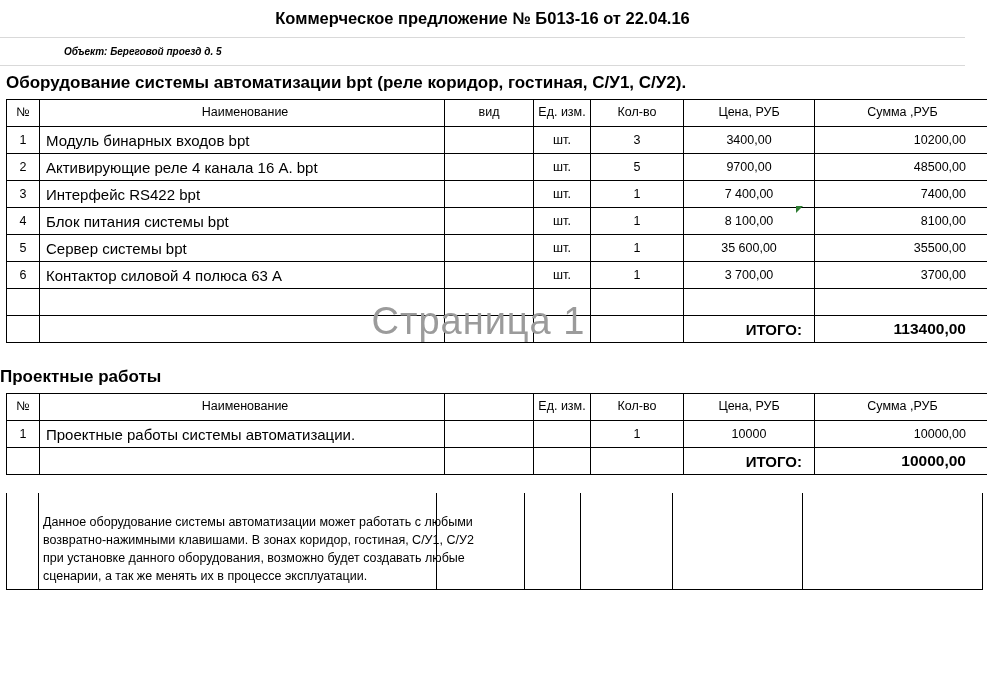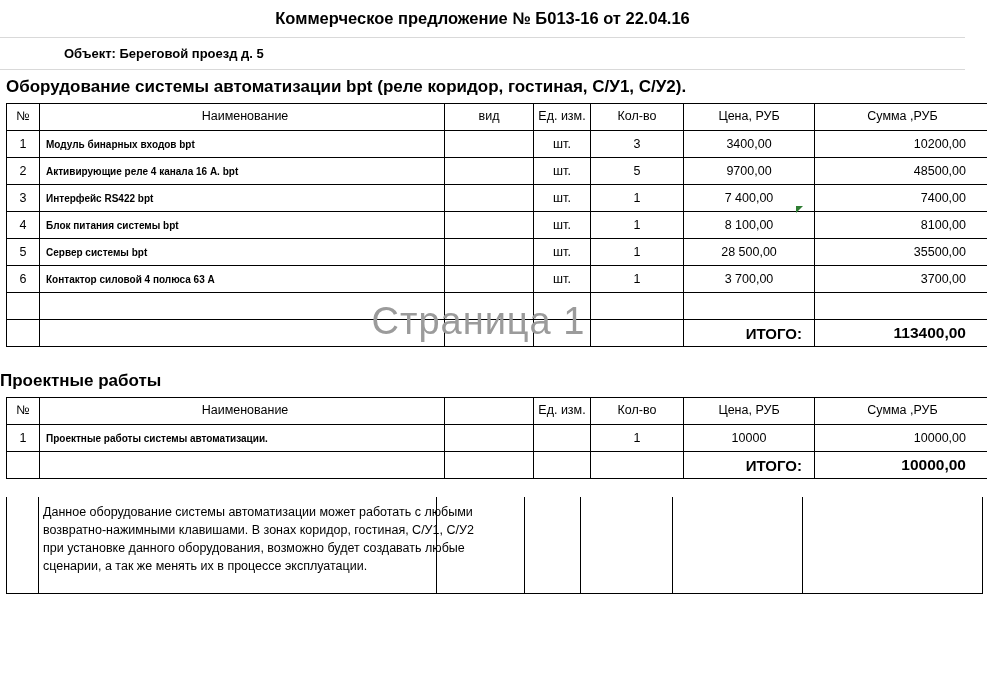--- a/index.html
+++ b/index.html
@@ -27,21 +27,22 @@
     font-weight: bold;
     padding-top: 9px;
     letter-spacing: 0px;
   }
   .rule {
     height: 1px;
     background: #d9d9d9;
     margin-top: 9px;
   }
   .object-line {
-    font-size: 13px;
+    font-size: 10px;
+    font-style: italic;
     font-weight: bold;
     padding: 8px 0 0 64px;
   }
   .rule2 {
     height: 1px;
     background: #d9d9d9;
     margin-top: 8px;
   }
   .section-head {
     font-size: 17px;
@@ -75,21 +76,21 @@
   }
   .c-num    { width: 32px;  text-align: center; }
   .c-name   { width: 398px; text-align: left; padding-left: 6px !important; }
   .c-vid    { width: 88px;  text-align: center; }
   .c-unit   { width: 56px;  text-align: center; }
   .c-qty    { width: 92px;  text-align: center; }
   .c-price  { width: 130px; text-align: center; }
   .c-sum    { width: 175px; text-align: right; padding-right: 24px !important; }
 
   .row td { height: 28px; vertical-align: middle; }
-  .row td.c-name { font-size: 10px; font-weight: bold; }
+  .row td.c-name { font-size: 15px; }
 
   .blank td { height: 30px; }
   .total-row td {
     background: #ffff00;
     height: 34px;
     font-weight: bold;
   }
   .total-row .lbl {
     text-align: right;
     padding-right: 12px !important;
@@ -121,21 +122,21 @@
   }
   .note .vline {
     position: absolute;
     top: 0; bottom: 0;
     width: 1px;
     background: #000000;
   }
   .note-text {
     position: absolute;
     left: 36px;
-    top: 6px;
+    top: 20px;
     width: 450px;
     font-size: 12.5px;
     line-height: 1.45;
   }
   
   .watermark {
     position: absolute;
     left: 0;
     right: 8px;
     top: 300px;
@@ -214,21 +215,21 @@
       <td class="c-qty">1</td>
       <td class="c-price">8 100,00</td>
       <td class="c-sum">8100,00</td>
     </tr>
     <tr class="row">
       <td class="c-num">5</td>
       <td class="c-name">Сервер системы bpt</td>
       <td class="c-vid"></td>
       <td class="c-unit">шт.</td>
       <td class="c-qty">1</td>
-      <td class="c-price">28 500,00</td>
+      <td class="c-price">35 600,00</td>
       <td class="c-sum">35500,00</td>
     </tr>
     <tr class="row">
       <td class="c-num">6</td>
       <td class="c-name">Контактор силовой 4 полюса 63 А</td>
       <td class="c-vid"></td>
       <td class="c-unit">шт.</td>
       <td class="c-qty">1</td>
       <td class="c-price">3 700,00</td>
       <td class="c-sum">3700,00</td>

